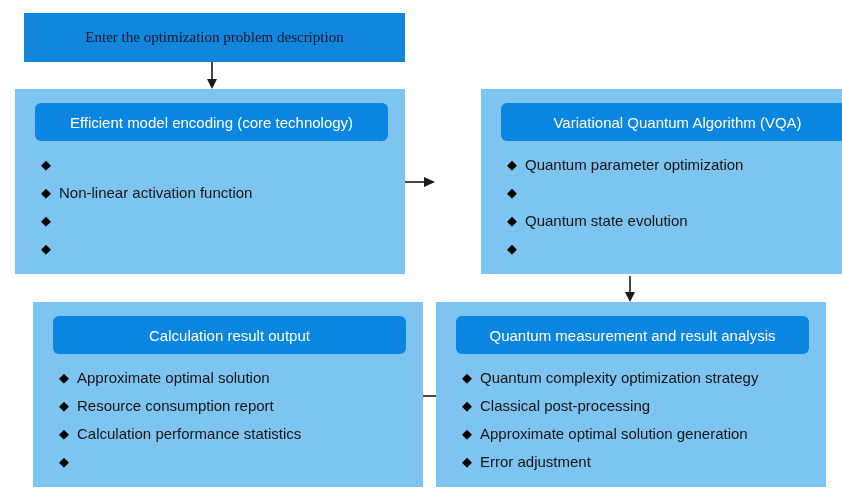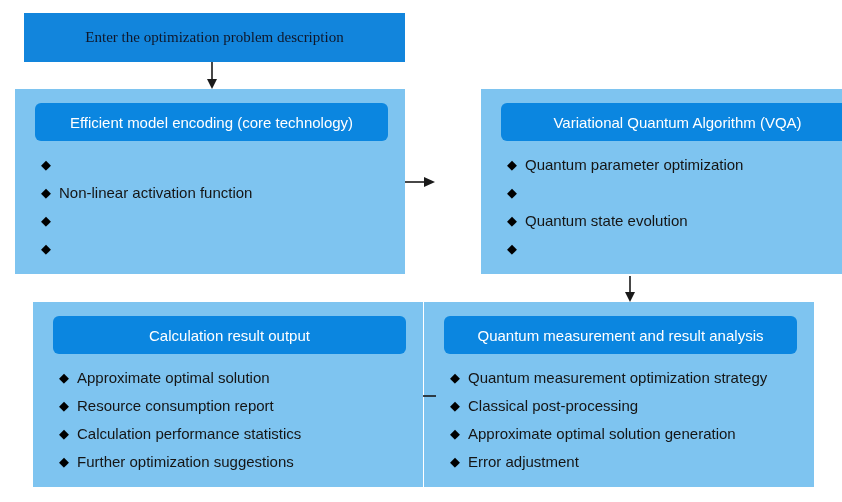--- a/index.html
+++ b/index.html
@@ -14,21 +14,21 @@
     background:#1285DC;color:#0f172a;
     display:flex;align-items:center;justify-content:center;
     font-family:"Liberation Serif", serif;font-size:15px;
   }
   .panel{
     position:absolute;width:390px;height:185px;background:#7EC4F0;
   }
   .panel.tl{left:15px;top:89px;}
   .panel.tr{left:436px;top:89px;margin-left:45px;}
   .panel.bl{left:15px;top:302px;margin-left:18px;}
-  .panel.br{left:424px;top:302px;text-decoration:underline;}
+  .panel.br{left:436px;top:302px;text-decoration:underline;}
   .banner{
     position:absolute;left:20px;top:14px;right:17px;height:38px;
     background:#0B86E0;color:#ffffff;
     display:flex;align-items:center;justify-content:center;
     font-size:15px;
     border-radius:6px;
   }
   .items{
     position:absolute;left:0;top:61px;right:0;bottom:0;
     margin:0;padding:0 10px 0 26px;list-style:none;
@@ -109,21 +109,21 @@
     <polygon points="7,26 2,16 12,16" fill="#1a1a1a"></polygon>
   </svg>
 
   <div class="panel br">
     <div class="banner">
       <span>Quantum measurement and result analysis</span>
     </div>
     <ul class="items">
       <li>
         <span class="bullet">◆</span>
-        <span>Quantum measurement optimization strategy</span>
+        <span>Quantum complexity optimization strategy</span>
       </li>
       <li>
         <span class="bullet">◆</span>
         <span>Classical post-processing</span>
       </li>
       <li>
         <span class="bullet">◆</span>
         <span>Approximate optimal solution generation</span>
       </li>
       <li>
@@ -150,18 +150,17 @@
       <li>
         <span class="bullet">◆</span>
         <span>Resource consumption report</span>
       </li>
       <li>
         <span class="bullet">◆</span>
         <span>Calculation performance statistics</span>
       </li>
       <li>
         <span class="bullet">◆</span>
-        <span>Further optimization suggestions</span>
       </li>
     </ul>
   </div>
 
 </div>
 
 </body></html>

